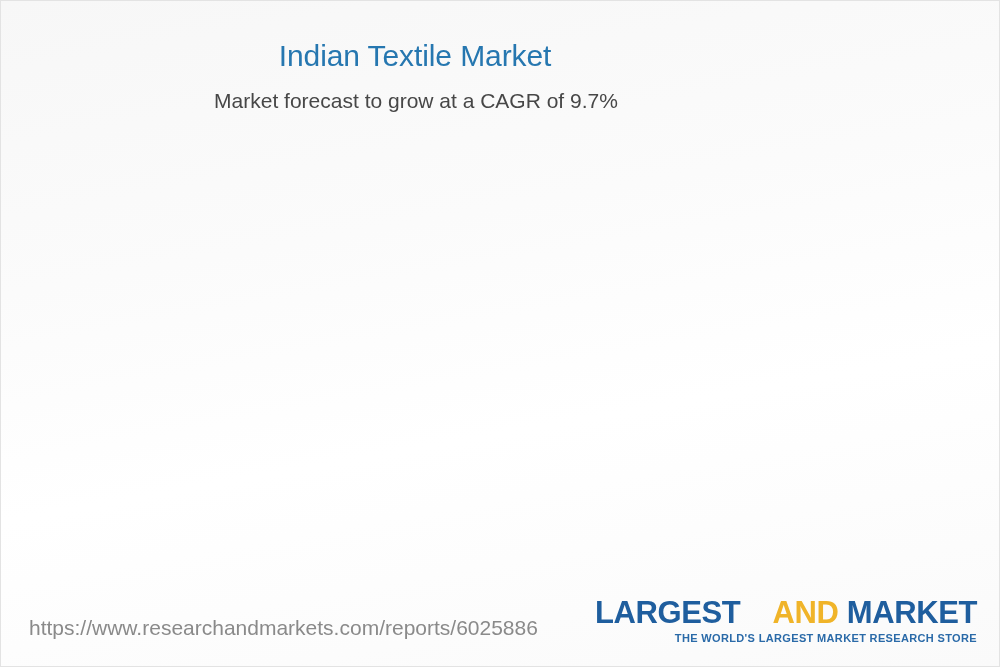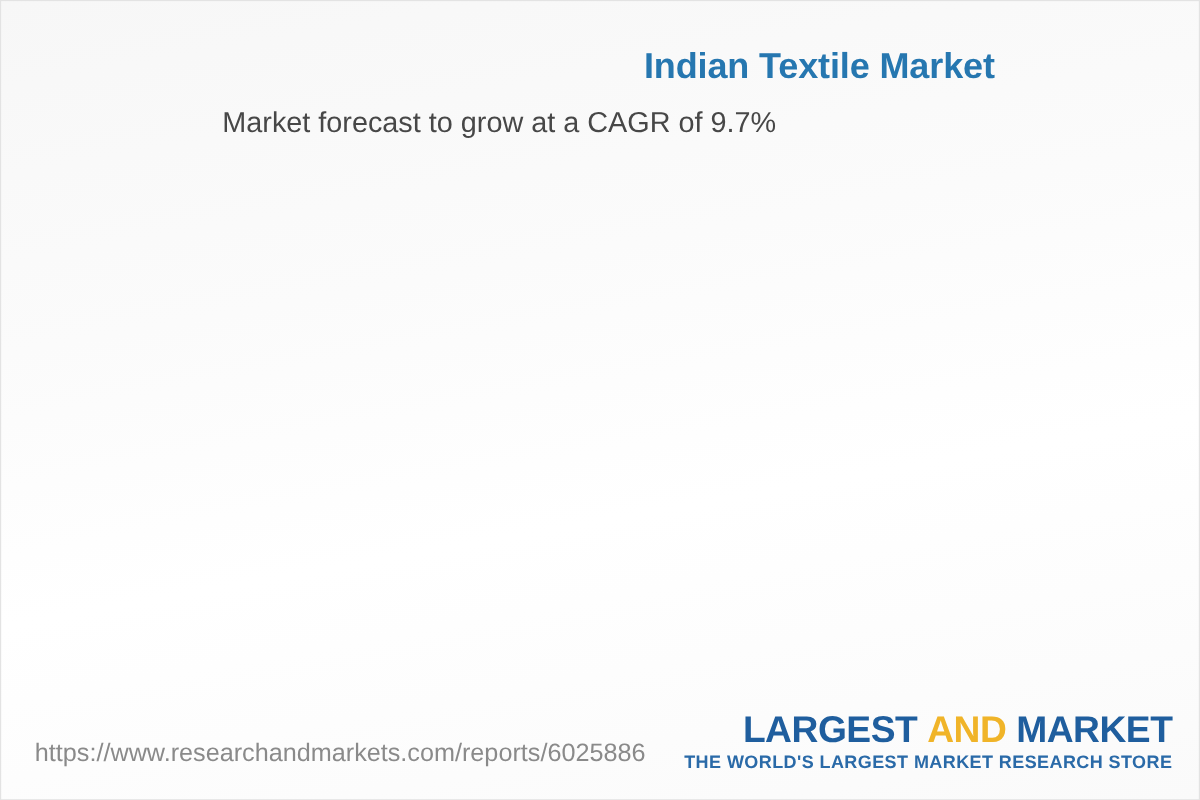--- a/index.html
+++ b/index.html
@@ -21,33 +21,33 @@
     border: 1px solid #e3e3e3;
     background: linear-gradient(170deg, #f7f7f7 0%, #fbfbfb 35%, #ffffff 62%, #fafafa 100%);
   }
 
   
   .chart-title {
     position: absolute;
     top: 38px;
     left: 0;
     width: 828px;
-    text-align: right;
+    text-align: center;
     font-size: 30px;
-    font-weight: bold;
+    font-weight: normal;
     color: #2677b0;
     letter-spacing: -0.1px;
   }
   .chart-subtitle {
     position: absolute;
     top: 88px;
     left: 0;
     width: 830px;
     text-align: center;
-    font-size: 24px;
+    font-size: 21px;
     font-weight: normal;
     color: #474747;
   }
 
   
   .plot-area {
     position: absolute;
     left: 0;
     top: 0;
     width: 1000px;
@@ -80,24 +80,24 @@
     text-align: right;
   }
   .brand-wordmark {
     font-size: 31px;
     font-weight: bold;
     letter-spacing: -0.4px;
     line-height: 1;
     white-space: nowrap;
   }
   .brand-w1, .brand-w3 { color: #1f5e9e; }
-  .brand-w2 { color: #f0b429; }
+  .brand-w2 { color: #f0b429; margin-left: 24px; }
   .brand-tagline {
     margin-top: 4px;
-    font-size: 15px;
+    font-size: 11px;
     font-weight: bold;
     letter-spacing: 0.35px;
     color: #2a6aa8;
     white-space: nowrap;
   }
 </style>
 </head>
 <body>
 
 <div id="infographic">

